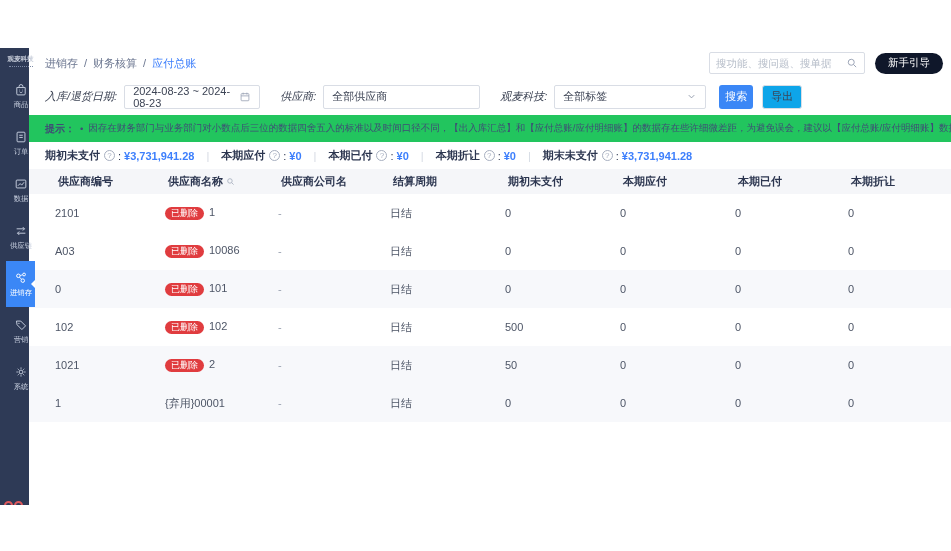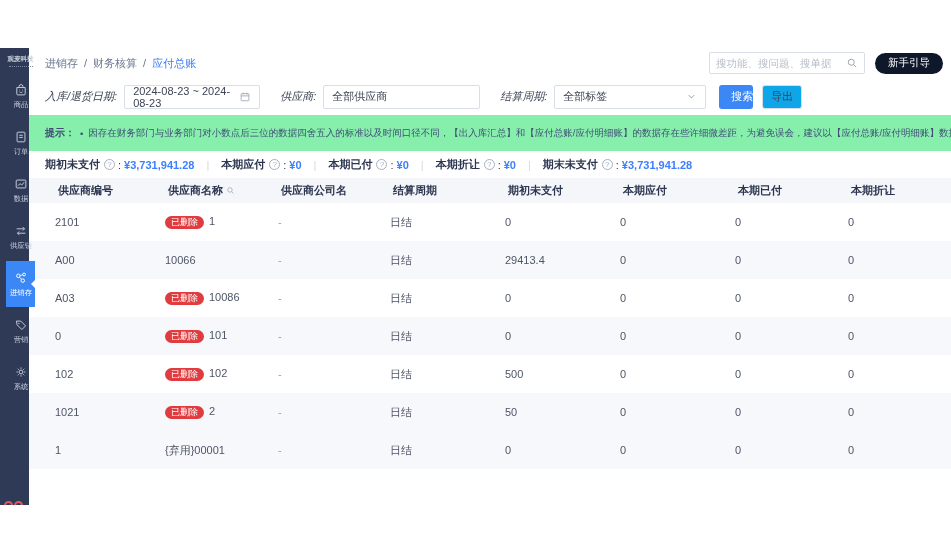--- a/index.html
+++ b/index.html
@@ -55,25 +55,25 @@
   .date-box .val { flex: 1; }
   .cal { width: 12px; height: 12px; color: #9aa3b5; flex: none; }
   .gap18 { width: 20px; flex: none; }
   .supplier-box { width: 157px; }
   .supplier-box input { border: 0; outline: 0; width: 100%; font-size: 11px; color: #3c4354;
                         background: transparent; font-family: inherit; }
   .period-box { width: 152px; cursor: pointer; }
   .period-box .val { flex: 1; }
   .chev { width: 11px; height: 11px; color: #8b94a6; flex: none; }
   .btn-primary { width: 34px; height: 24px; margin-left: 13px; background: #3b87f6; color: #fff;
-                 border: 0; border-radius: 3px; font-size: 11px; cursor: pointer; font-family: inherit; text-align: right; }
+                 border: 0; border-radius: 3px; font-size: 11px; cursor: pointer; font-family: inherit; }
   .btn-plain { height: 24px; padding: 0 8px; margin-left: 9px; background: #0ea5e9; color: #3c4354;
                border: 1px solid #d9dde5; border-radius: 3px; font-size: 11px; cursor: pointer; font-family: inherit; }
 
-  .notice { height: 36px; flex: none; background: #86efac; display: flex; align-items: center;
+  .notice { height: 27px; flex: none; background: #22c55e; display: flex; align-items: center;
             padding-left: 16px; font-size: 9.5px; color: #3f4d75; white-space: nowrap; overflow: hidden; }
   .notice .n-prefix { font-weight: bold; margin-right: 5px; font-size: 10px; }
   .notice .n-bullet { margin-right: 5px; }
 
   .summary { height: 27px; flex: none; display: flex; align-items: center; padding-left: 16px;
              font-size: 11px; color: #2c3650; }
   .sum-item { display: inline-flex; align-items: center; }
   .sum-label { font-weight: bold; }
   .help-icon { width: 11px; height: 11px; border: 1px solid #a7afc0; border-radius: 50%;
                color: #a7afc0; font-size: 8px; line-height: 9px; text-align: center;
@@ -215,21 +215,21 @@
               <path d="M2.8 6.5h10.4M5.5 2.2v2.6M10.5 2.2v2.6" stroke="currentColor" stroke-width="1.1"></path>
             </svg>
         </span>
       </div>
       <span class="gap18"></span>
       <span class="flabel">供应商:</span>
       <div class="input-box supplier-box">
         <input value="全部供应商" style="">
       </div>
       <span class="gap18"></span>
-      <span class="flabel">结算周期:</span>
+      <span class="flabel">观麦科技:</span>
       <div class="input-box period-box">
         <span class="val">全部标签</span>
         <span class="chev">
           <svg viewBox="0 0 16 16">
               <path d="M4 6l4 4 4-4" fill="none" stroke="currentColor" stroke-width="1.3"></path>
             </svg>
         </span>
       </div>
       <button class="btn-primary">搜索</button>
       <button class="btn-plain">导出</button>
@@ -309,30 +309,20 @@
             <tr>
               <td>2101</td>
               <td><span class="badge">已删除</span><span>1</span></td>
               <td class="muted">-</td>
               <td>日结</td>
               <td>0</td>
               <td>0</td>
               <td>0</td>
               <td>0</td>
             </tr>
-            <tr class="alt">
-              <td>A00</td>
-              <td><span>10066</span></td>
-              <td class="muted">-</td>
-              <td>日结</td>
-              <td>29413.4</td>
-              <td>0</td>
-              <td>0</td>
-              <td>0</td>
-            </tr>
             <tr>
               <td>A03</td>
               <td><span class="badge">已删除</span><span>10086</span></td>
               <td class="muted">-</td>
               <td>日结</td>
               <td>0</td>
               <td>0</td>
               <td>0</td>
               <td>0</td>
             </tr>

